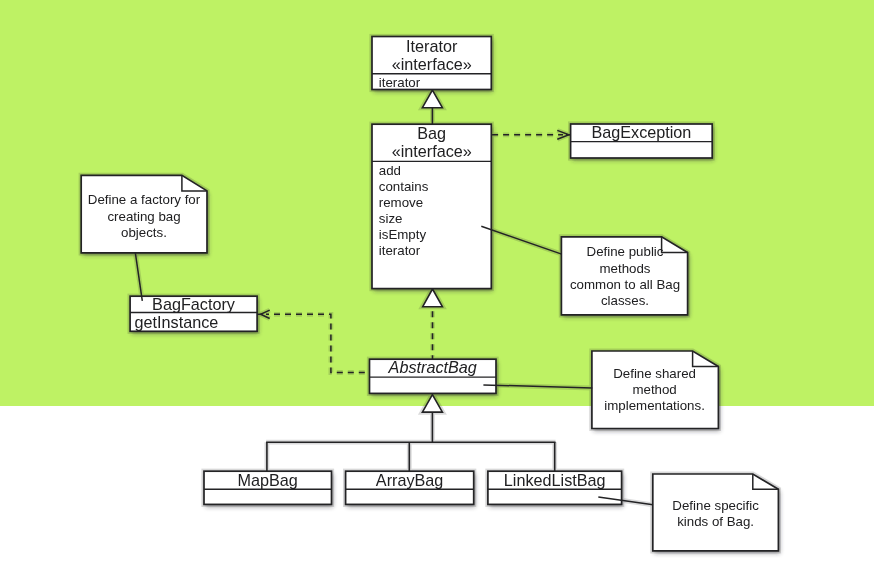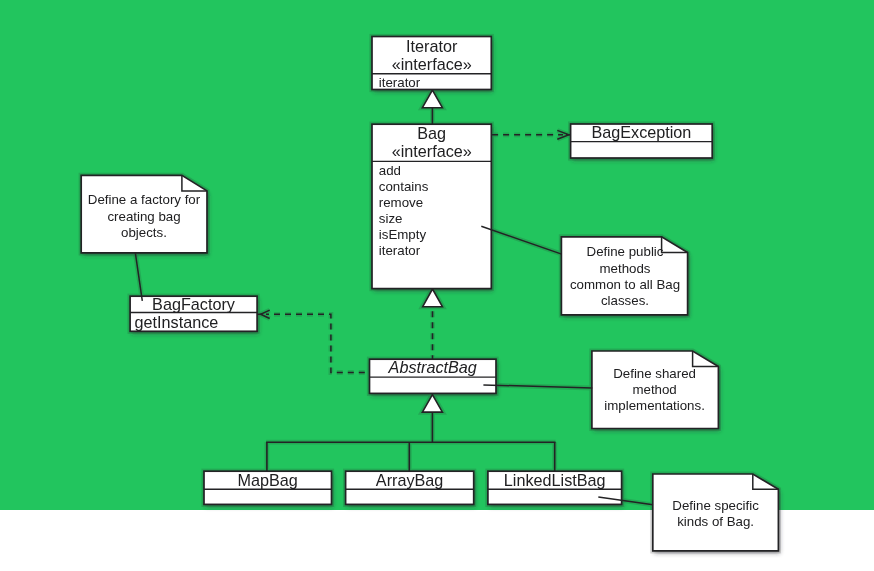--- a/index.html
+++ b/index.html
@@ -1,20 +1,20 @@
 <!DOCTYPE html>
 <html><head>
 <meta charset="utf-8">
 <title>Bag Class Diagram</title>
 <style>
   html,body{margin:0;padding:0;}
   body{width:874px;height:571px;background:#ffffff;overflow:hidden;
        font-family:"Liberation Sans",sans-serif;color:#2a2a2c;
        -webkit-font-smoothing:antialiased;}
-  #stage{position:relative;width:874px;height:510px;background:#22c55e;}
+  #stage{position:relative;width:874px;height:406px;background:#bef264;}
   svg#layer{position:absolute;left:0;top:0;width:874px;height:571px;
             shape-rendering:geometricPrecision;}
   .cls-box{fill:#ffffff;stroke:#232325;stroke-width:1.7;}
   .cls-div{stroke:#232325;stroke-width:1.35;}
   .edge{stroke:#232325;stroke-width:1.6;fill:none;}
   .edge-thin{stroke:#232325;stroke-width:1.5;fill:none;}
   .dashed{stroke-dasharray:6 5;}
   .tri{fill:#ffffff;stroke:#232325;stroke-width:1.6;stroke-linejoin:miter;}
   .note-body{fill:#ffffff;stroke:#232325;stroke-width:1.7;stroke-linejoin:miter;}
   .note-fold{fill:none;stroke:#232325;stroke-width:1.5;stroke-linejoin:miter;}

